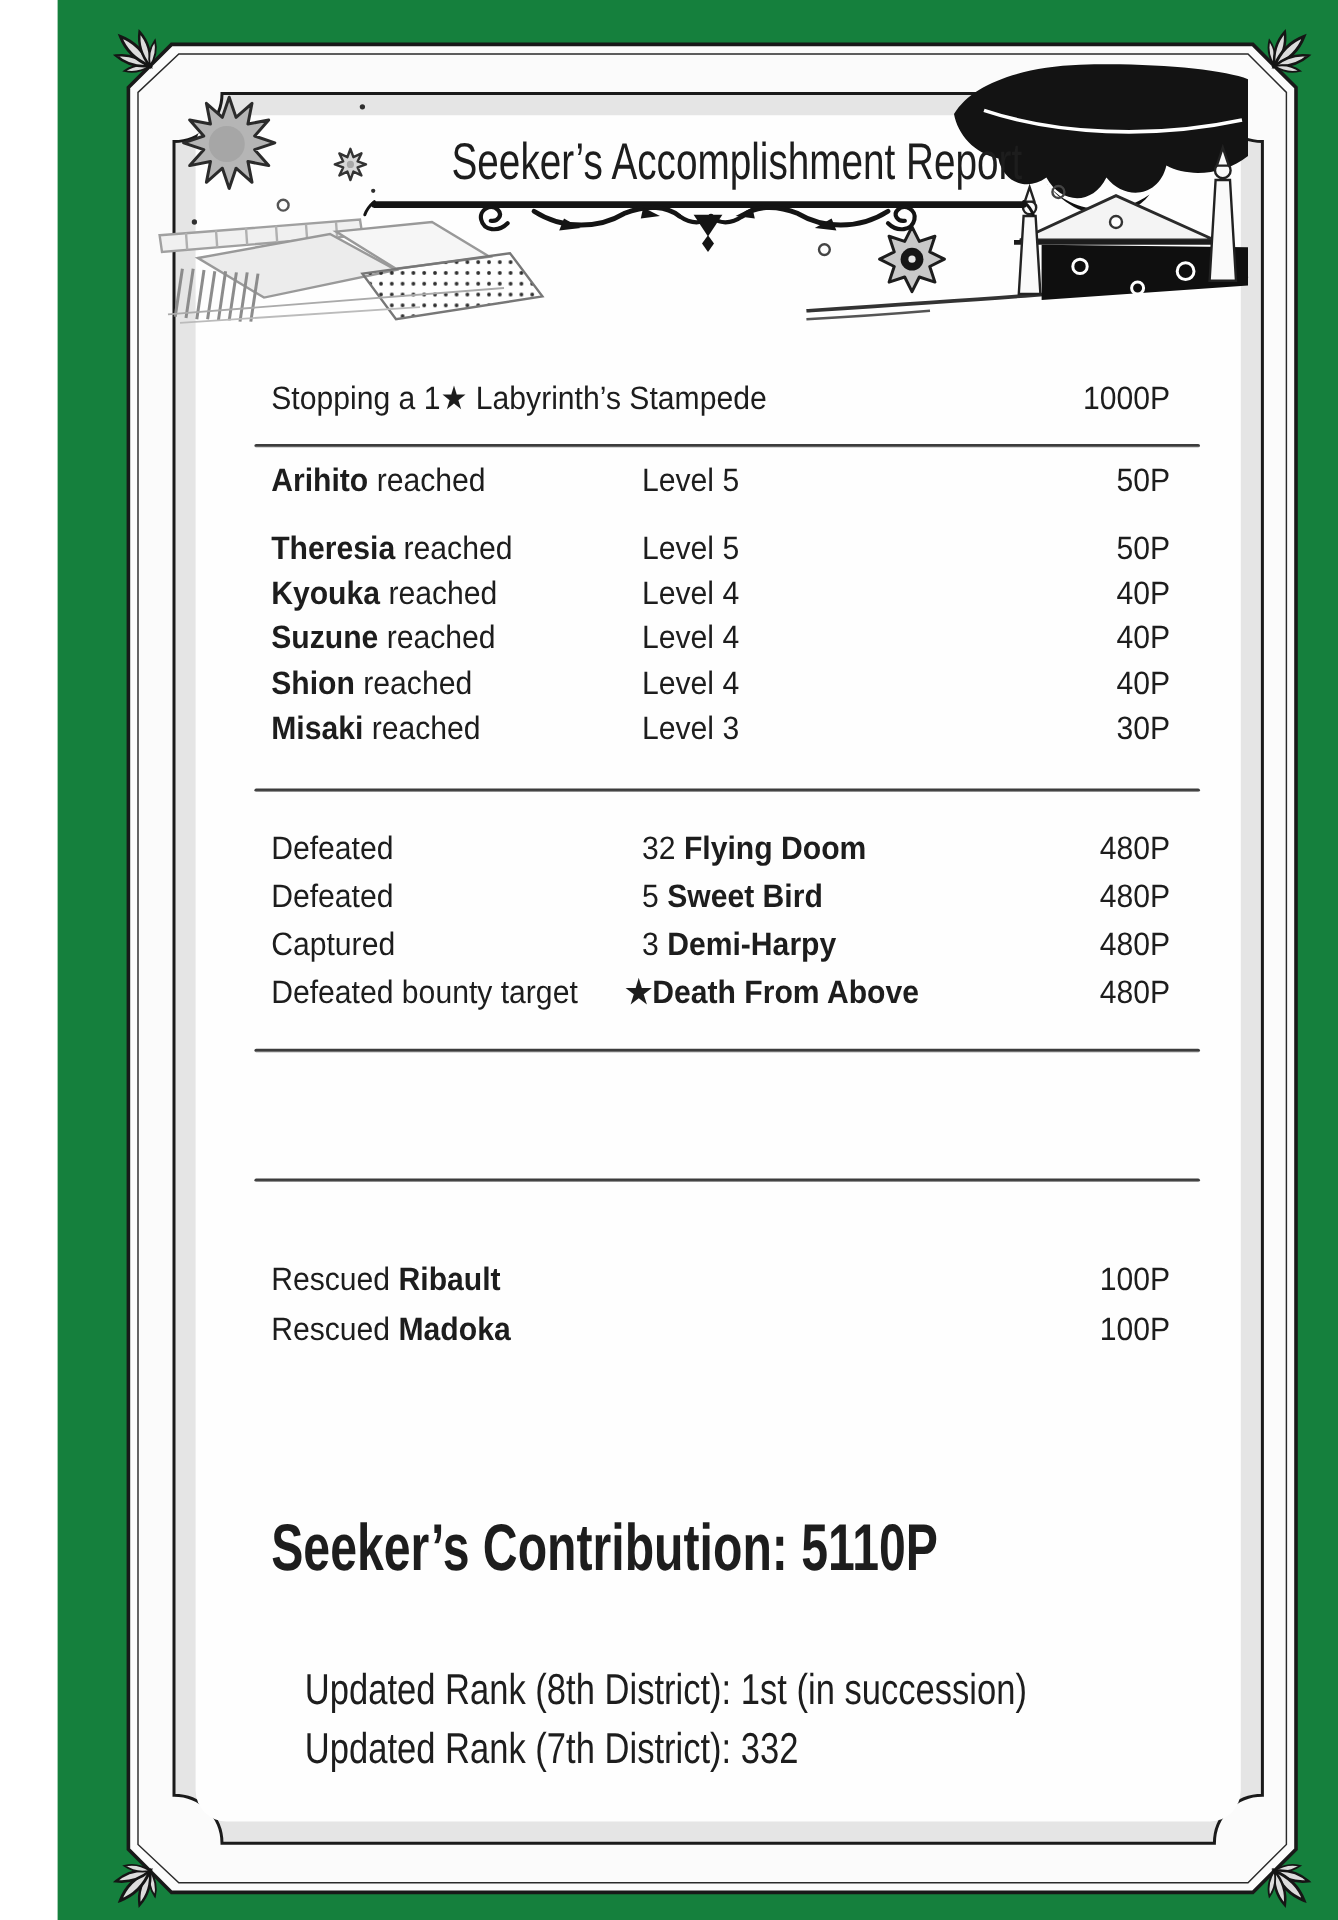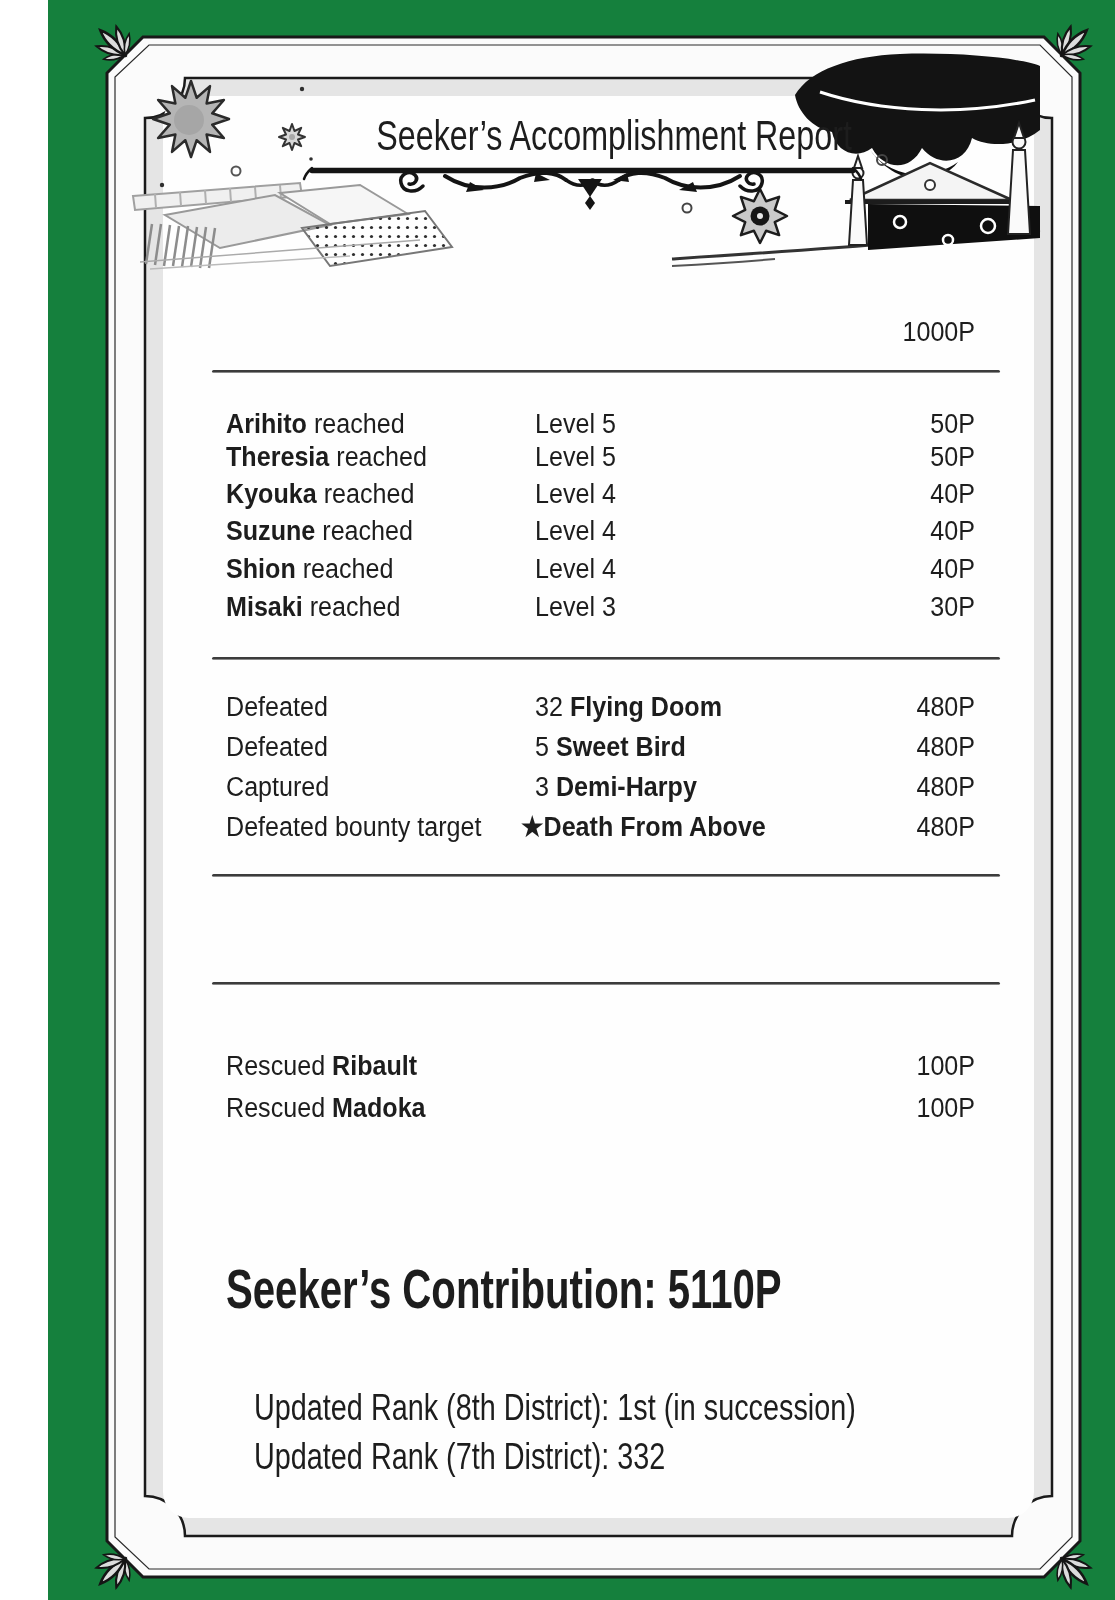--- a/index.html
+++ b/index.html
@@ -153,27 +153,30 @@
       <path d="M578,179 L590,197 L602,179" fill="#141414" stroke="none"></path>
       <polygon points="590,196 595,203 590,210 585,203" fill="#141414" stroke="none"></polygon>
     </g>
   </svg>
 
   <div class="txt title">
     <span class="sx">Seeker’s Accomplishment Report</span>
   </div>
 
   <div class="row" style="top:312px">
+    <span class="cell c1">
+        <span class="sx">Stopping a 1★ Labyrinth’s Stampede</span>
+      </span>
     <span class="cell c3">
         <span class="sx">1000P</span>
       </span>
   </div>
   <div class="divider" style="top:370px"></div>
 
-  <div class="row" style="top:404px">
+  <div class="row" style="top:380px">
     <span class="cell c1">
         <span class="sx"><b>Arihito</b><span> reached</span></span>
       </span>
     <span class="cell c2">
         <span class="sx">Level 5</span>
       </span>
     <span class="cell c3">
         <span class="sx">50P</span>
       </span>
   </div>

